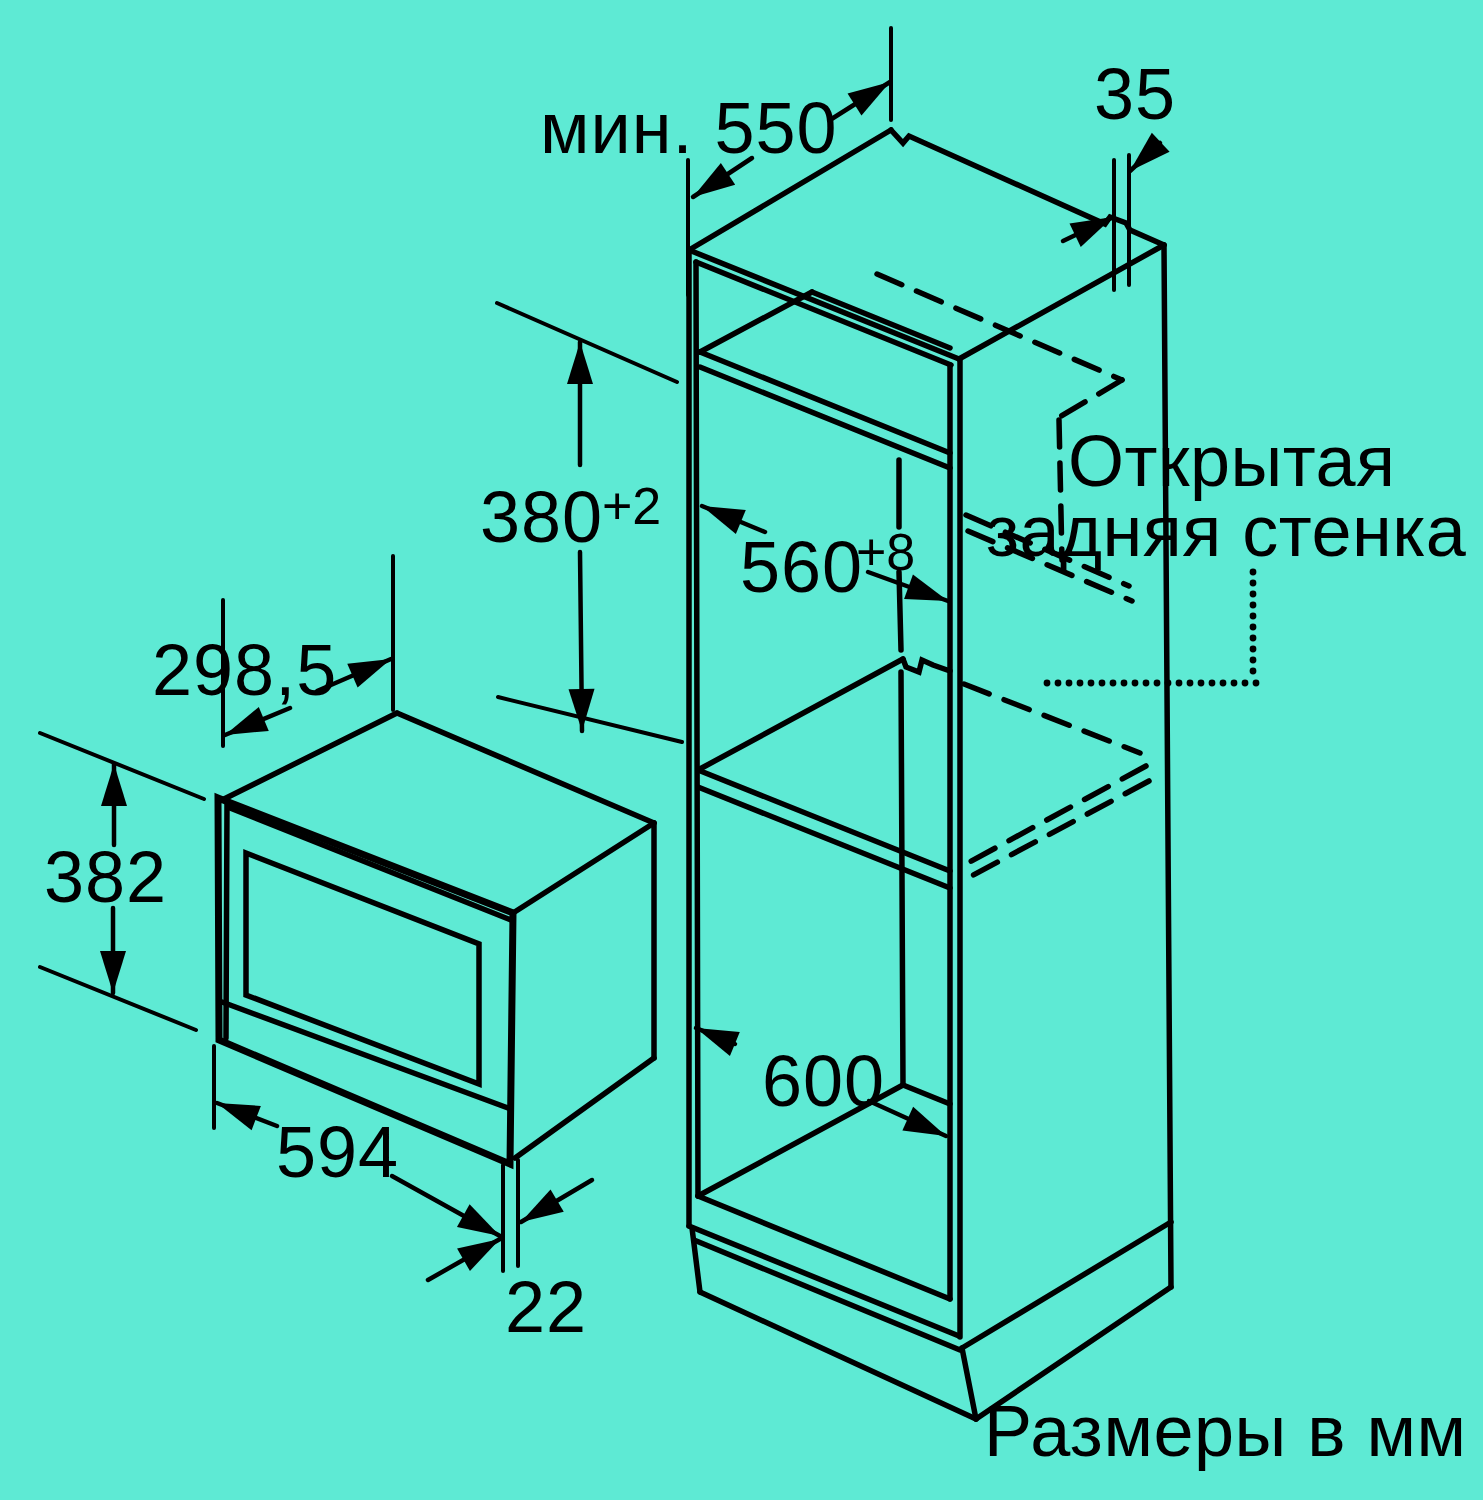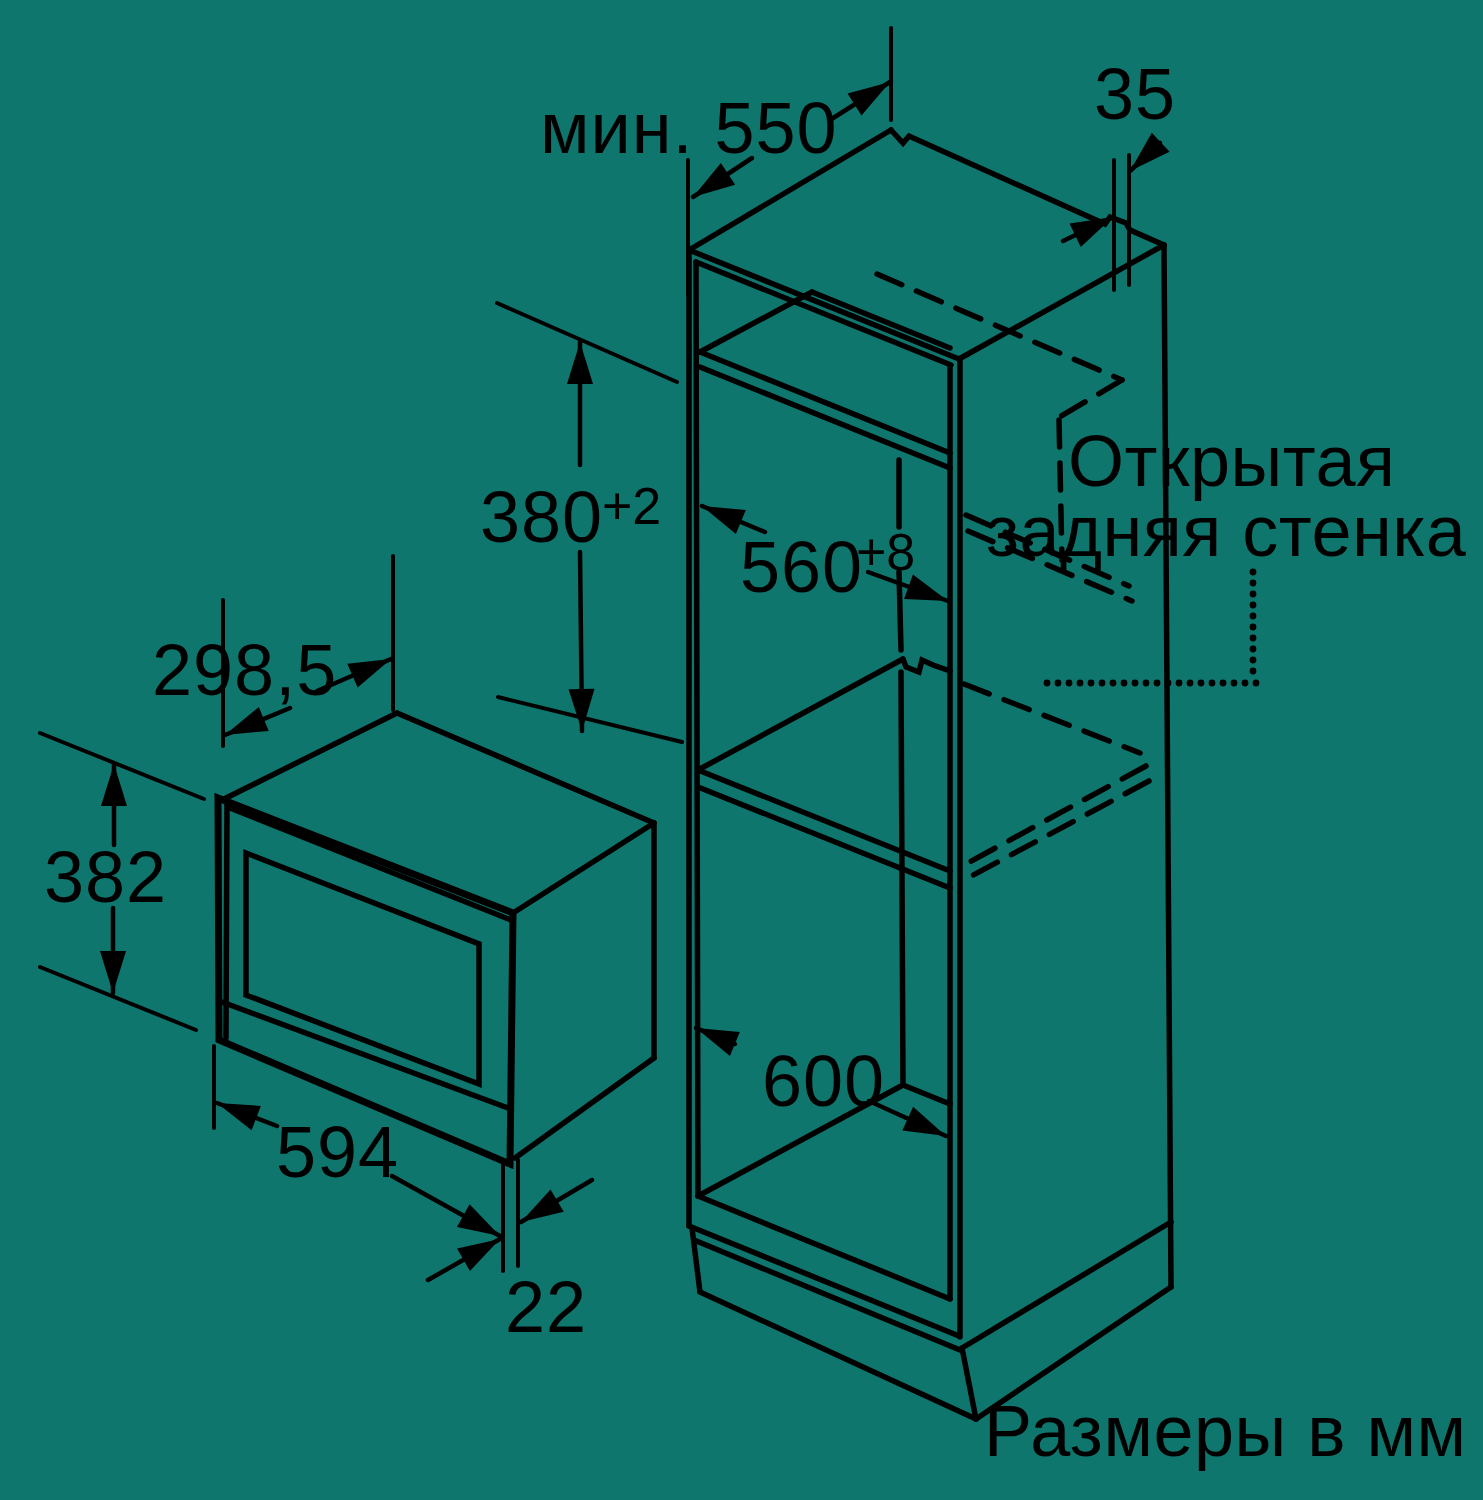--- a/index.html
+++ b/index.html
@@ -1,17 +1,17 @@
 <!DOCTYPE html>
 <html><head>
 <meta charset="utf-8">
 <style>
   html,body{margin:0;padding:0;background:#ffffff;}
   .stage{
-    position:relative;width:1483px;height:1500px;background:#0f766e;
+    position:relative;width:1483px;height:1500px;background:#5eead4;
     font-family:"Liberation Sans",sans-serif;overflow:hidden;
   }
   svg{position:absolute;left:0;top:0;}
   text{fill:#000000;font-family:"Liberation Sans",sans-serif;}
   .dim{font-size:72px;letter-spacing:1px;}
   .sup{font-size:52px;}
   .note{font-size:72px;letter-spacing:0.5px;}
 </style>
 </head>
 <body>

